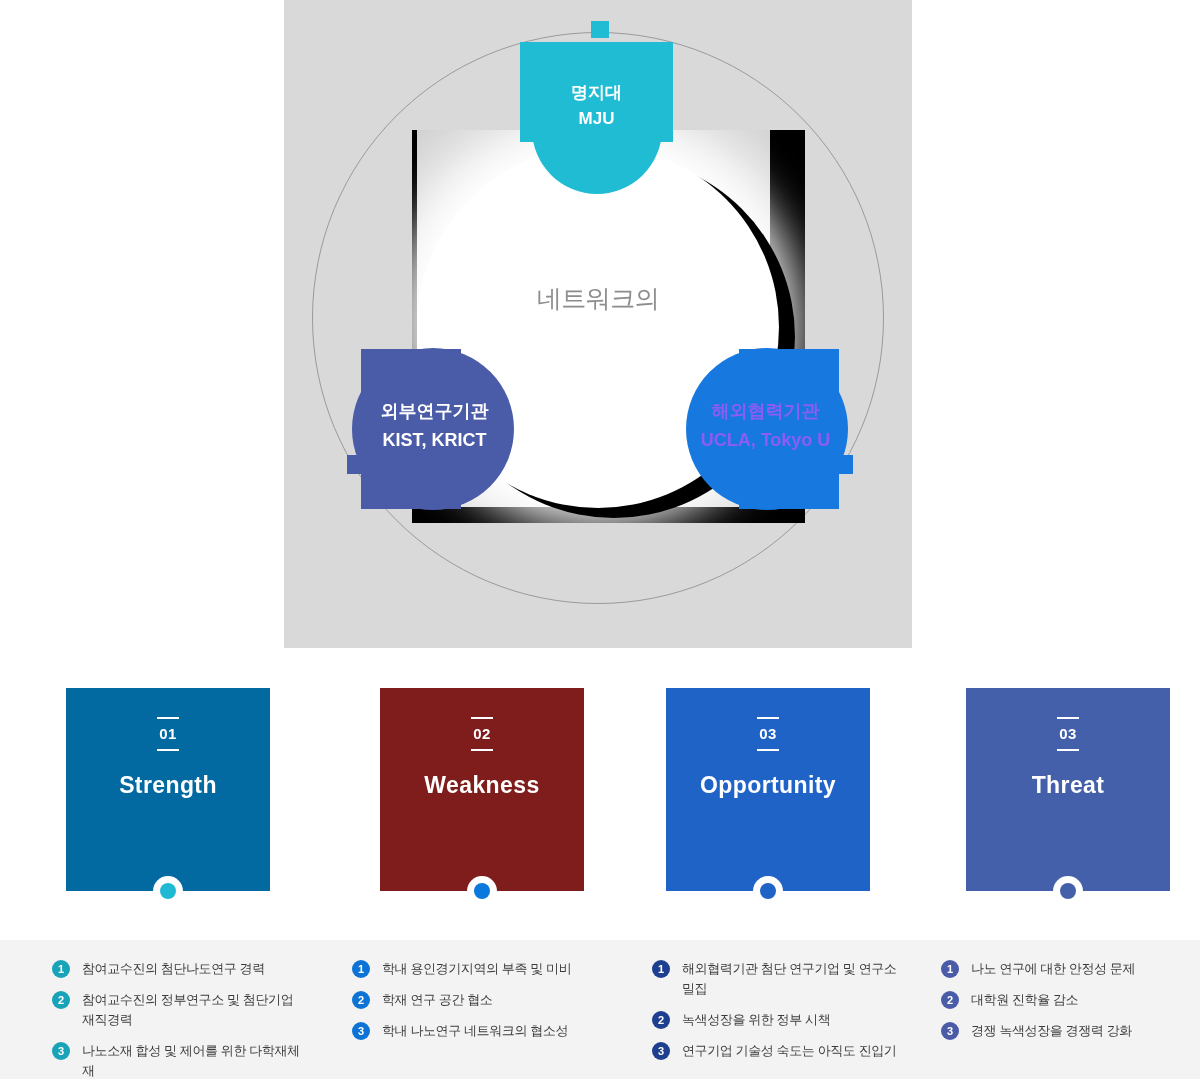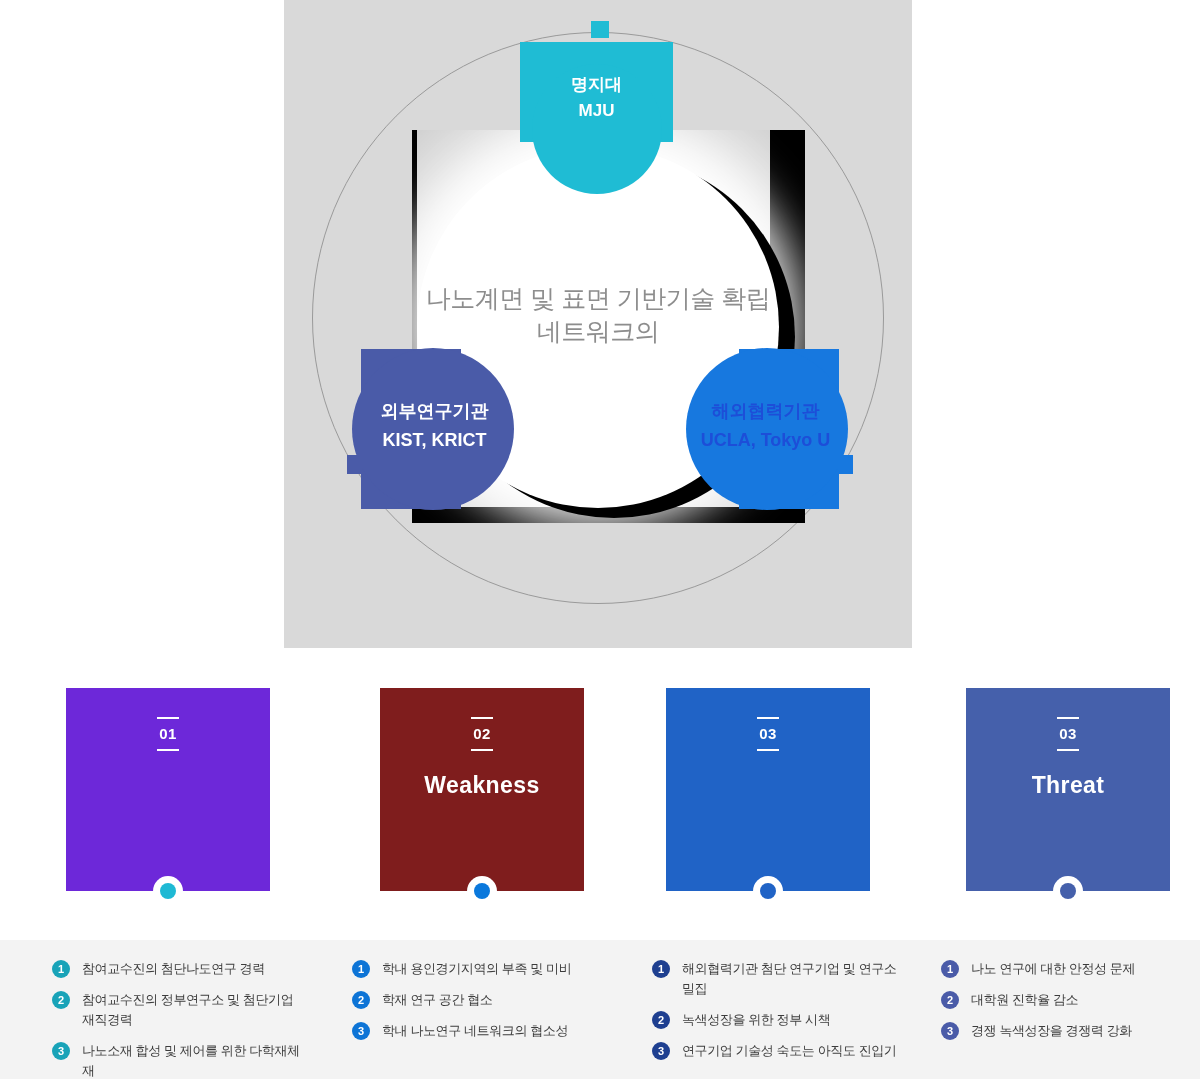--- a/index.html
+++ b/index.html
@@ -18,38 +18,38 @@
   .white-circle{left:5px;top:16px;width:362px;height:362px;border-radius:50%;background:#ffffff;
     box-shadow:16px 10px 0 #000, 0 0 46px 22px rgba(255,255,255,0.92);}
 
   .c-cyan{background:#1fbcd4;}
   .c-indigo{background:#4a5ba8;}
   .c-blue{background:#1778df;}
 
   .node-top-tab{left:591px;top:21px;width:18px;height:17px;}
   .node-top-rect{left:520px;top:42px;width:153px;height:100px;}
   .node-top-circle{left:532px;top:64px;width:130px;height:130px;border-radius:50%;}
-  .node-top-label{left:520px;top:72px;width:153px;text-align:center;color:#fff;font-size:17px;font-weight:600;line-height:26px;}
+  .node-top-label{left:520px;top:80px;width:153px;text-align:center;color:#fff;font-size:17px;font-weight:600;line-height:26px;}
 
   .node-left-rect{left:361px;top:349px;width:100px;height:160px;}
   .node-left-circle{left:352px;top:348px;width:162px;height:162px;border-radius:50%;}
   .node-left-notch{left:347px;top:455px;width:15px;height:19px;}
   .node-left-label{left:347px;top:397px;width:175px;text-align:center;color:#fff;font-size:18px;font-weight:600;line-height:29px;}
 
   .node-right-rect{left:739px;top:349px;width:100px;height:160px;}
   .node-right-circle{left:686px;top:348px;width:162px;height:162px;border-radius:50%;}
   .node-right-notch{left:838px;top:455px;width:15px;height:19px;}
-  .node-right-label{left:678px;top:397px;width:175px;text-align:center;color:#1d4ed8;font-size:18px;font-weight:600;line-height:29px;}
+  .node-right-label{left:678px;top:397px;width:175px;text-align:center;color:#8b5cf6;font-size:18px;font-weight:600;line-height:29px;}
 
   .center-statement{left:398px;top:282px;width:400px;text-align:center;color:#8d8d8d;
     font-size:25px;font-weight:500;line-height:33px;letter-spacing:-0.5px;}
 
   
   .card{top:688px;width:204px;height:203px;}
-  .card1{left:66px;background:#6d28d9;}
+  .card1{left:66px;background:#0369a1;}
   .card2{left:380px;background:#7f1d1d;}
   .card3{left:666px;background:#2063c6;}
   .card4{left:966px;background:#4560ab;}
   .card-num-wrap{position:absolute;left:0;top:29px;width:100%;text-align:center;color:#fff;}
   .num-line{width:22px;height:2px;background:#fff;margin:0 auto;}
   .card-num{font-size:15px;font-weight:600;line-height:16px;padding:7px 0;letter-spacing:0.5px;}
   .card-title{position:absolute;left:0;top:84px;width:100%;text-align:center;color:#fff;
     font-size:23px;font-weight:bold;letter-spacing:0.4px;}
   .card-dot-outer{position:absolute;left:50%;bottom:-15px;width:30px;height:30px;margin-left:-15px;
     border-radius:50%;background:#fff;}
@@ -107,30 +107,30 @@
 
   <div class="abs node-right-rect c-blue"></div>
   <div class="abs node-right-circle c-blue"></div>
   <div class="abs node-right-notch c-blue"></div>
   <div class="abs node-right-label">
     <div>해외협력기관</div>
     <div>UCLA, Tokyo U</div>
   </div>
 
   <div class="abs center-statement">
-    <div>나노계면 및 표면 기반기술 확립</div>
     <div>네트워크의</div>
   </div>
 
   <div class="abs card card1">
     <div class="card-num-wrap">
       <div class="num-line"></div>
       <div class="card-num">01</div>
       <div class="num-line"></div>
     </div>
+    <div class="card-title">Strength</div>
     <div class="card-dot-outer">
       <div class="card-dot-inner"></div>
     </div>
   </div>
 
   <div class="abs card card2">
     <div class="card-num-wrap">
       <div class="num-line"></div>
       <div class="card-num">02</div>
       <div class="num-line"></div>
@@ -140,20 +140,21 @@
       <div class="card-dot-inner"></div>
     </div>
   </div>
 
   <div class="abs card card3">
     <div class="card-num-wrap">
       <div class="num-line"></div>
       <div class="card-num">03</div>
       <div class="num-line"></div>
     </div>
+    <div class="card-title">Opportunity</div>
     <div class="card-dot-outer">
       <div class="card-dot-inner"></div>
     </div>
   </div>
 
   <div class="abs card card4">
     <div class="card-num-wrap">
       <div class="num-line"></div>
       <div class="card-num">03</div>
       <div class="num-line"></div>

